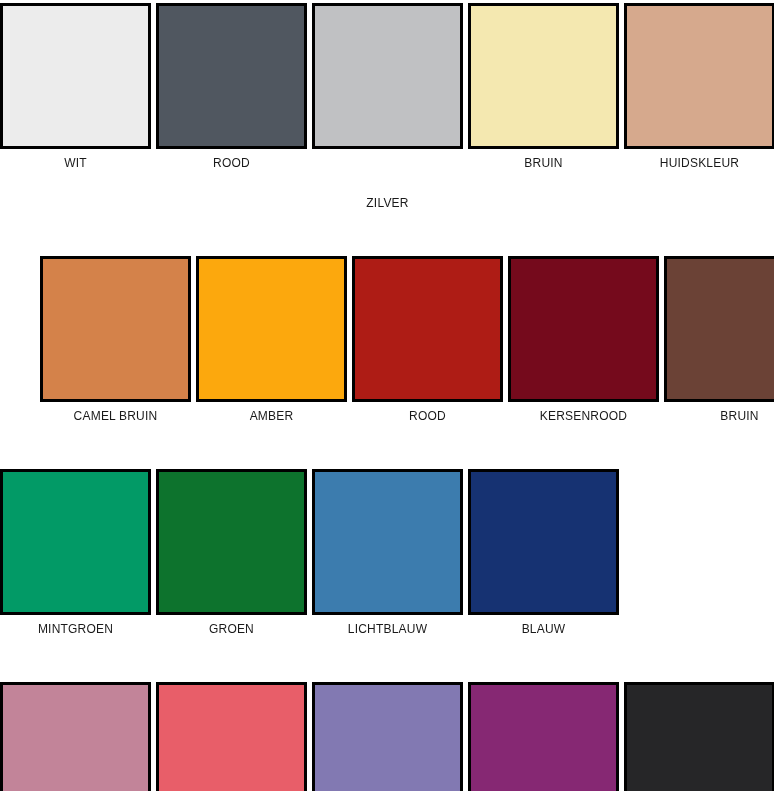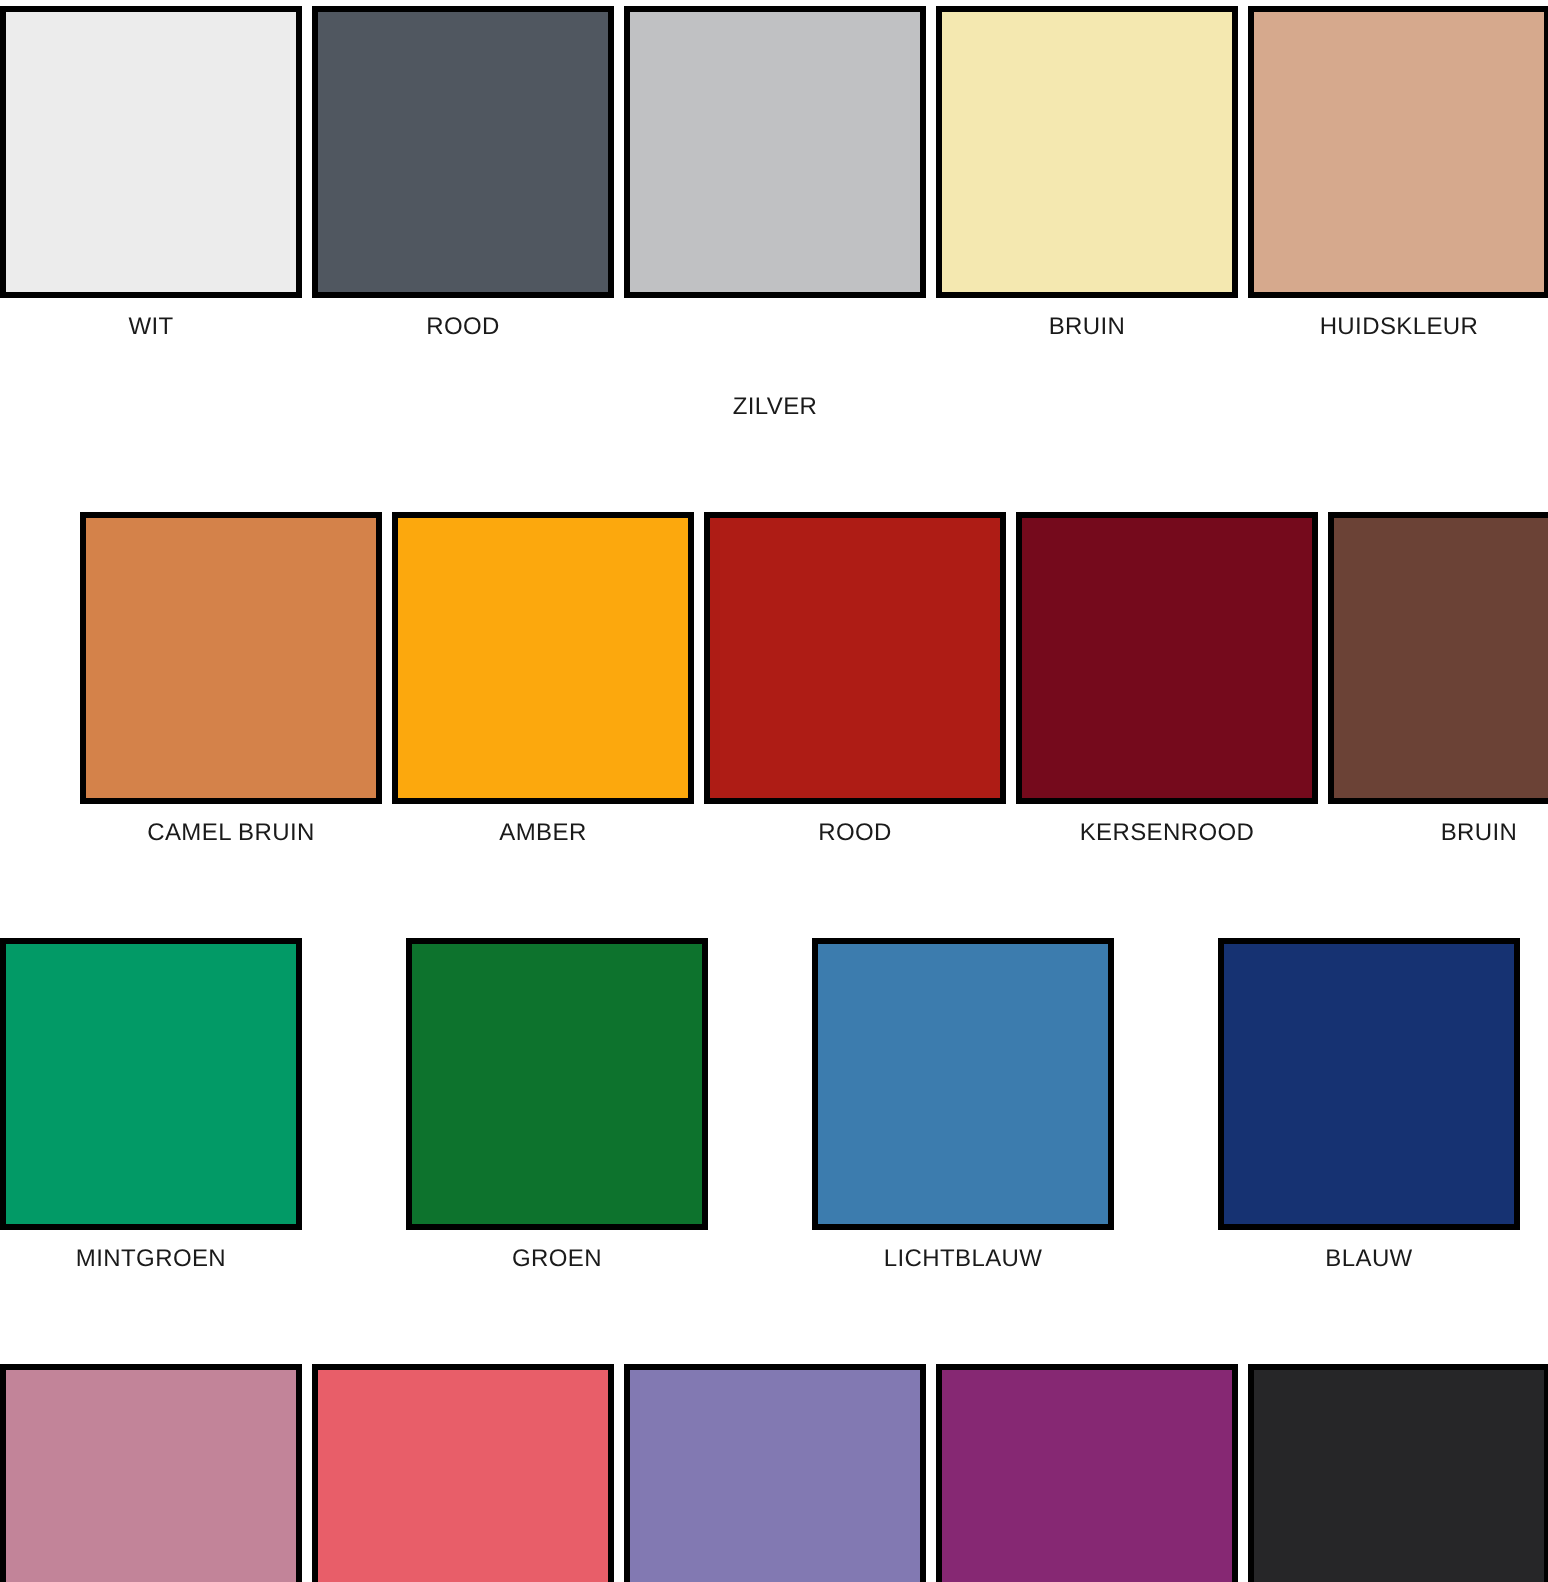--- a/index.html
+++ b/index.html
@@ -19,21 +19,21 @@
     position: relative;
     background: #ffffff;
   }
   .swatch-row {
     display: flex;
     width: 774px;
     box-sizing: border-box;
   }
   .swatch-row.row-0 { padding-top: 3px; }
   .swatch-row.row-1 { padding-top: 47px; padding-left: 40px; }
-  .swatch-row.row-2 { padding-top: 47px; gap: 47px; }
+  .swatch-row.row-2 { padding-top: 47px; }
   .swatch-row.row-3 { padding-top: 47px; }
 
   .swatch-cell {
     width: 151px;
     margin-right: 5px;
     box-sizing: border-box;
     display: flex;
     flex-direction: column;
   }
   .swatch-cell:last-child {

